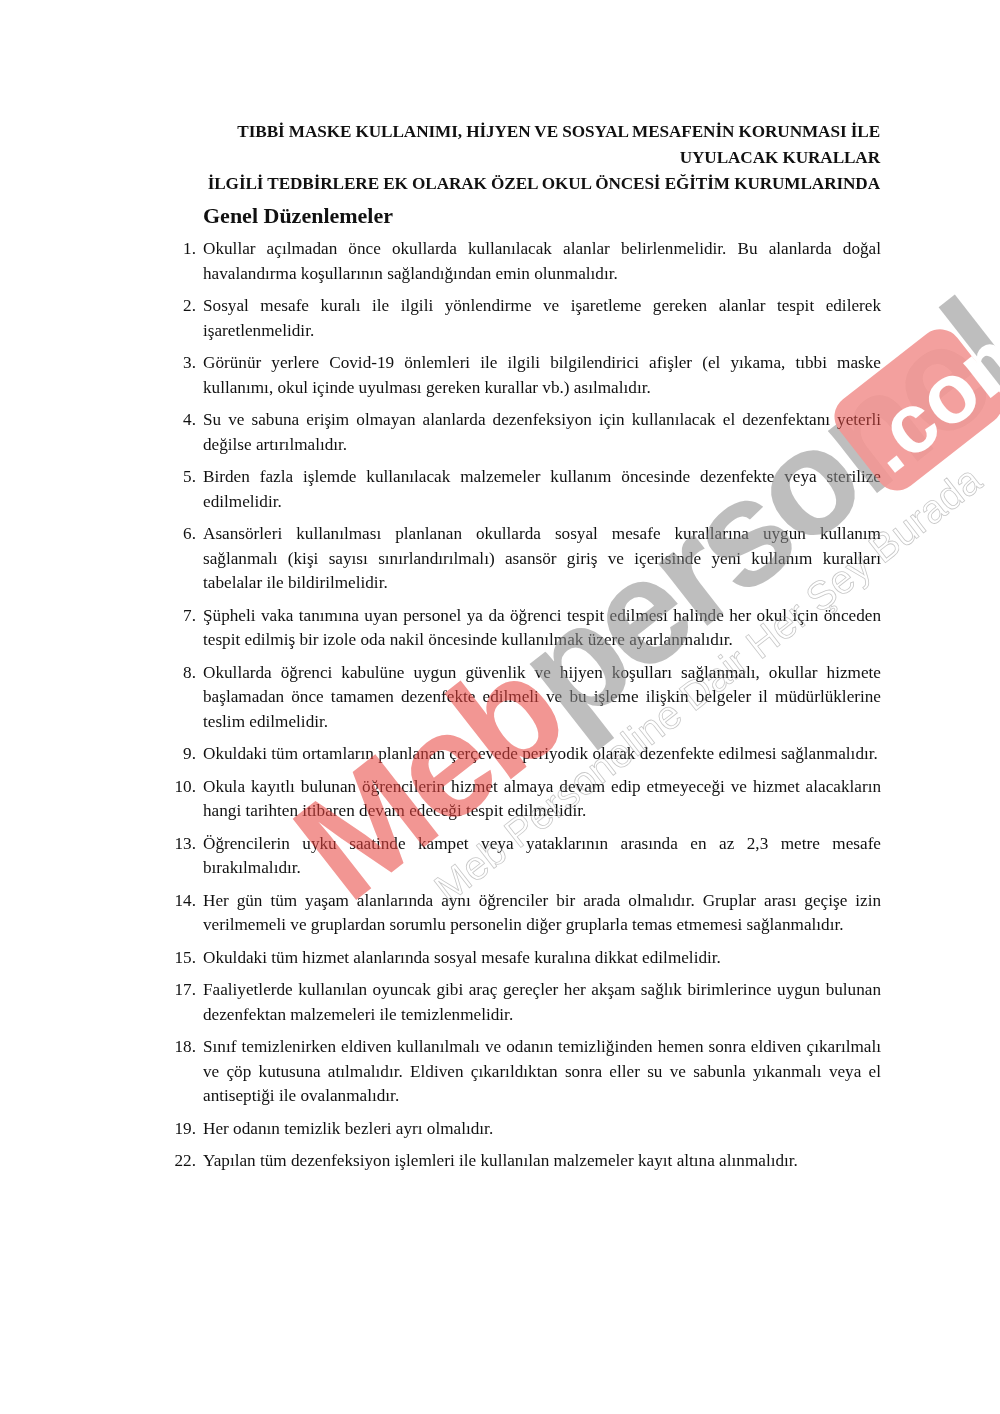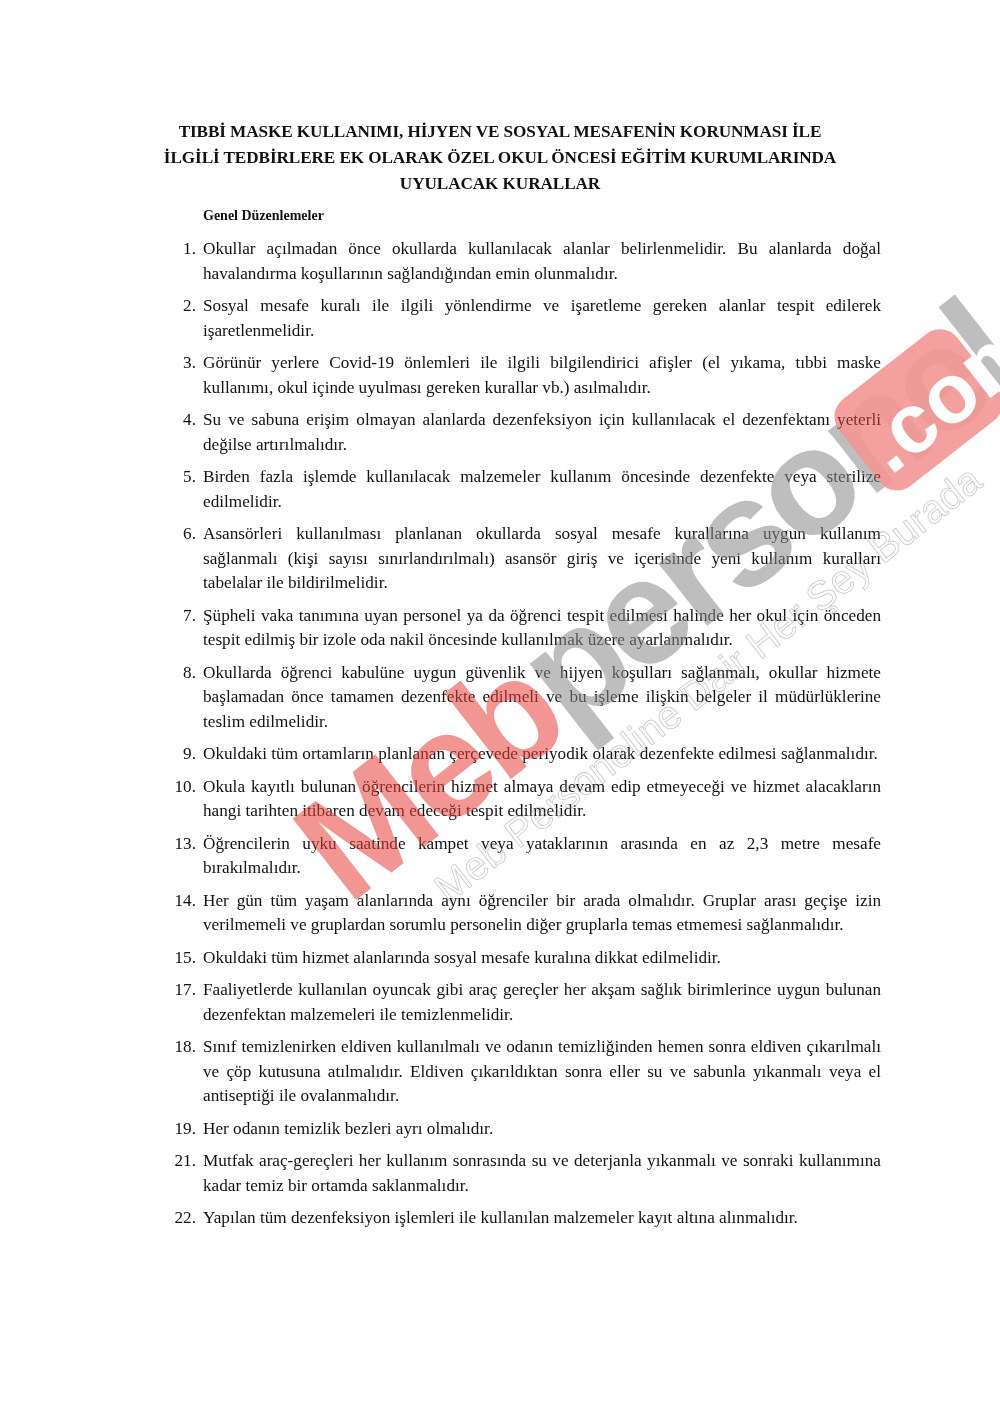--- a/index.html
+++ b/index.html
@@ -1,41 +1,41 @@
 <!DOCTYPE html>
 <html><head>
 <meta charset="utf-8">
 <style>
   html, body { margin: 0; padding: 0; background: #ffffff; }
   body { width: 1000px; height: 1414px; position: relative; overflow: hidden;
          font-family: "Liberation Serif", "DejaVu Serif", serif; color: #111; }
   .page { position: absolute; left: 0; top: 0; width: 1000px; height: 1414px; }
   .title { position: absolute; left: 120px; width: 760px; top: 119px;
-           text-align: center; font-weight: bold; font-size: 17.2px; line-height: 26px;
+           text-align: right; font-weight: bold; font-size: 17.2px; line-height: 26px;
            letter-spacing: -0.1px; }
   .title div { white-space: nowrap; }
   .section-heading { position: absolute; left: 203px; top: 204px; font-weight: bold;
-                     font-size: 14px; line-height: 24px; }
+                     font-size: 22px; line-height: 24px; }
   .list { position: absolute; left: 160px; top: 229px; width: 721px; margin: 0; padding: 0;
           list-style: none; font-size: 17.2px; line-height: 24.5px; }
   .item { position: relative; padding-left: 43px; text-align: justify; }
   .item .num { position: absolute; left: 0; width: 36px; text-align: right; }
   .item .text { display: block; margin-top: 8px; }
   .watermark { position: absolute; left: 0; top: 0; width: 1000px; height: 1414px;
                pointer-events: none; }
 </style>
 </head>
 <body>
 
 <div class="page">
 
   <div class="title">
     <div>TIBBİ MASKE KULLANIMI, HİJYEN VE SOSYAL MESAFENİN KORUNMASI İLE</div>
+    <div>UYULACAK KURALLAR</div>
     <div>İLGİLİ TEDBİRLERE EK OLARAK ÖZEL OKUL ÖNCESİ EĞİTİM KURUMLARINDA</div>
-    <div>UYULACAK KURALLAR</div>
   </div>
 
   <div class="section-heading">Genel Düzenlemeler</div>
 
   <ol class="list">
     <li class="item">
         <span class="num">1.</span>
         <span class="text">Okullar açılmadan önce okullarda kullanılacak alanlar belirlenmelidir. Bu alanlarda doğal havalandırma koşullarının sağlandığından emin olunmalıdır.</span>
       </li>
     <li class="item">
@@ -92,24 +92,20 @@
       </li>
     <li class="item">
         <span class="num">18.</span>
         <span class="text">Sınıf temizlenirken eldiven kullanılmalı ve odanın temizliğinden hemen sonra eldiven çıkarılmalı ve çöp kutusuna atılmalıdır. Eldiven çıkarıldıktan sonra eller su ve sabunla yıkanmalı veya el antiseptiği ile ovalanmalıdır.</span>
       </li>
     <li class="item">
         <span class="num">19.</span>
         <span class="text">Her odanın temizlik bezleri ayrı olmalıdır.</span>
       </li>
     <li class="item">
-        <span class="num">21.</span>
-        <span class="text">Mutfak araç-gereçleri her kullanım sonrasında su ve deterjanla yıkanmalı ve sonraki kullanımına kadar temiz bir ortamda saklanmalıdır.</span>
-      </li>
-    <li class="item">
         <span class="num">22.</span>
         <span class="text">Yapılan tüm dezenfeksiyon işlemleri ile kullanılan malzemeler kayıt altına alınmalıdır.</span>
       </li>
   </ol>
 
   <svg class="watermark" viewBox="0 0 1000 1414" xmlns="http://www.w3.org/2000/svg">
     <g transform="translate(560 690) rotate(-38)" opacity="0.55">
       <text x="-300" y="40" font-family="Liberation Sans, DejaVu Sans, sans-serif" font-weight="bold" font-size="150" letter-spacing="-6">
         <tspan fill="#e8413c">Meb</tspan><tspan fill="#8a8a8a">personel</tspan>
       </text>

